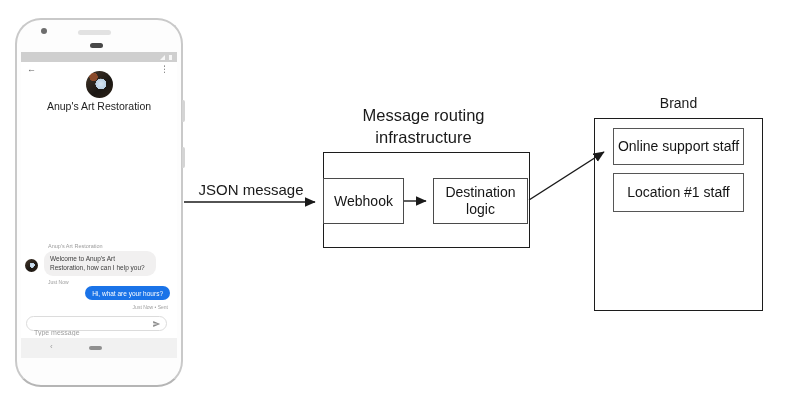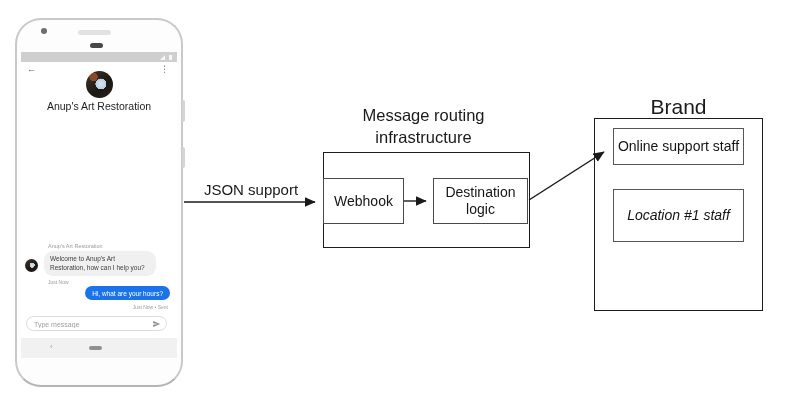--- a/index.html
+++ b/index.html
@@ -42,47 +42,47 @@
         linear-gradient(140deg, #45372a 0%, #1b1713 60%, #2e2218 100%); }
   .bubble-in { position:absolute; left:23px; top:199px; max-width:112px; background:#f1f0f0;
                border-radius:9px; padding:4px 6px; font-size:6.5px; line-height:8.5px; color:#3c3c3c; }
   .time-in { position:absolute; left:27px; top:227px; font-size:5px; color:#9e9e9e; }
   .bubble-out { position:absolute; right:7px; top:234px; background:#1a73e8; color:#fff;
                 border-radius:8px; padding:3.5px 7px; font-size:6.5px; line-height:7px; white-space:nowrap; }
   .time-out { position:absolute; right:9px; top:252px; font-size:5px; color:#9e9e9e; }
 
   .composer { position:absolute; left:5px; top:264px; width:141px; height:15px; background:#fff;
               border:1px solid #dcdcdc; border-radius:8px; }
-  .composer input { position:absolute; left:7px; top:2px; width:110px; height:11px; border:none; outline:none;
+  .composer input { position:absolute; left:7px; top:10px; width:110px; height:11px; border:none; outline:none;
                     font-family:"Liberation Sans", sans-serif; font-size:7px; color:#5f6368; background:transparent; }
   .composer input::placeholder { color:#9e9e9e; }
   .send-ic { position:absolute; right:5px; top:3px; width:9px; height:8px; }
   .send-ic svg { display:block; width:9px; height:8px; fill:#8a8a8a; }
 
   .navbar { position:absolute; left:0; top:286px; width:156px; height:20px; background:#f1f1f1; }
   .nav-back { position:absolute; left:29px; top:5px; font-size:8px; color:#9e9e9e; line-height:8px; }
   .nav-home { position:absolute; left:68px; top:8px; width:13px; height:4px; border-radius:2px; background:#8f8f8f; }
 
   
   .arrow-layer { position:absolute; left:0; top:0; width:785px; height:401px; pointer-events:none; }
 
   .dg-label { position:absolute; color:#1a1a1a; text-align:center; }
   .json-label { left:186px; top:181px; width:130px; font-size:15px; }
   .routing-title { left:317px; top:105px; width:213px; font-size:16.5px; line-height:21.5px; }
-  .brand-title { left:594px; top:95px; width:169px; font-size:21px; }
+  .brand-title { left:594px; top:95px; width:169px; font-size:14px; }
 
   .box { position:absolute; background:#fff; display:flex; align-items:center; justify-content:center;
          text-align:center; color:#151515; }
   .routing-container { left:323px; top:152px; width:207px; height:96px; border:1.5px solid #1c1c1c; background:transparent; }
   .webhook-box { left:323px; top:178px; width:81px; height:46px; border:1.4px solid #4a4a4a; font-size:14px; }
   .destination-box { left:433px; top:178px; width:95px; height:46px; border:1.4px solid #4a4a4a; font-size:14px; line-height:17px; }
   .brand-box { left:594px; top:118px; width:169px; height:193px; border:1.5px solid #1c1c1c; background:transparent; }
   .brand-item { left:613px; width:131px; border:1.4px solid #565656; font-size:14px; line-height:17px; }
   .bi-0 { top:128px; height:37px; }
-  .bi-1 { top:189px; height:53px;font-style:italic; }
+  .bi-1 { top:173px; height:39px; }
   .bi-2 { top:217px; height:41px; }
   .bi-3 { top:263px; height:41px; }
 </style>
 </head>
 <body>
 
 <div class="canvas">
 
   <div class="phone">
     <div class="side-btn vol"></div>
@@ -129,21 +129,21 @@
     <defs>
       <marker id="ah" markerWidth="9" markerHeight="8" refX="7.5" refY="3.5" orient="auto">
         <path d="M0,0 L8,3.5 L0,7 Z" fill="#1a1a1a"></path>
       </marker>
     </defs>
     <line x1="184" y1="202" x2="315" y2="202" stroke="#1a1a1a" stroke-width="1.4" marker-end="url(#ah)"></line>
     <line x1="404" y1="201" x2="426" y2="201" stroke="#1a1a1a" stroke-width="1.4" marker-end="url(#ah)"></line>
     <line x1="529" y1="200" x2="604" y2="152" stroke="#1a1a1a" stroke-width="1.4" marker-end="url(#ah)"></line>
   </svg>
 
-  <div class="dg-label json-label">JSON support</div>
+  <div class="dg-label json-label">JSON message</div>
   <div class="dg-label routing-title">Message routing infrastructure</div>
   <div class="dg-label brand-title">Brand</div>
 
   <div class="box routing-container"></div>
   <div class="box webhook-box">Webhook</div>
   <div class="box destination-box">Destination logic</div>
 
   <div class="box brand-box"></div>
   <div class="box brand-item bi-0">Online support staff</div>
   <div class="box brand-item bi-1">Location #1 staff</div>

